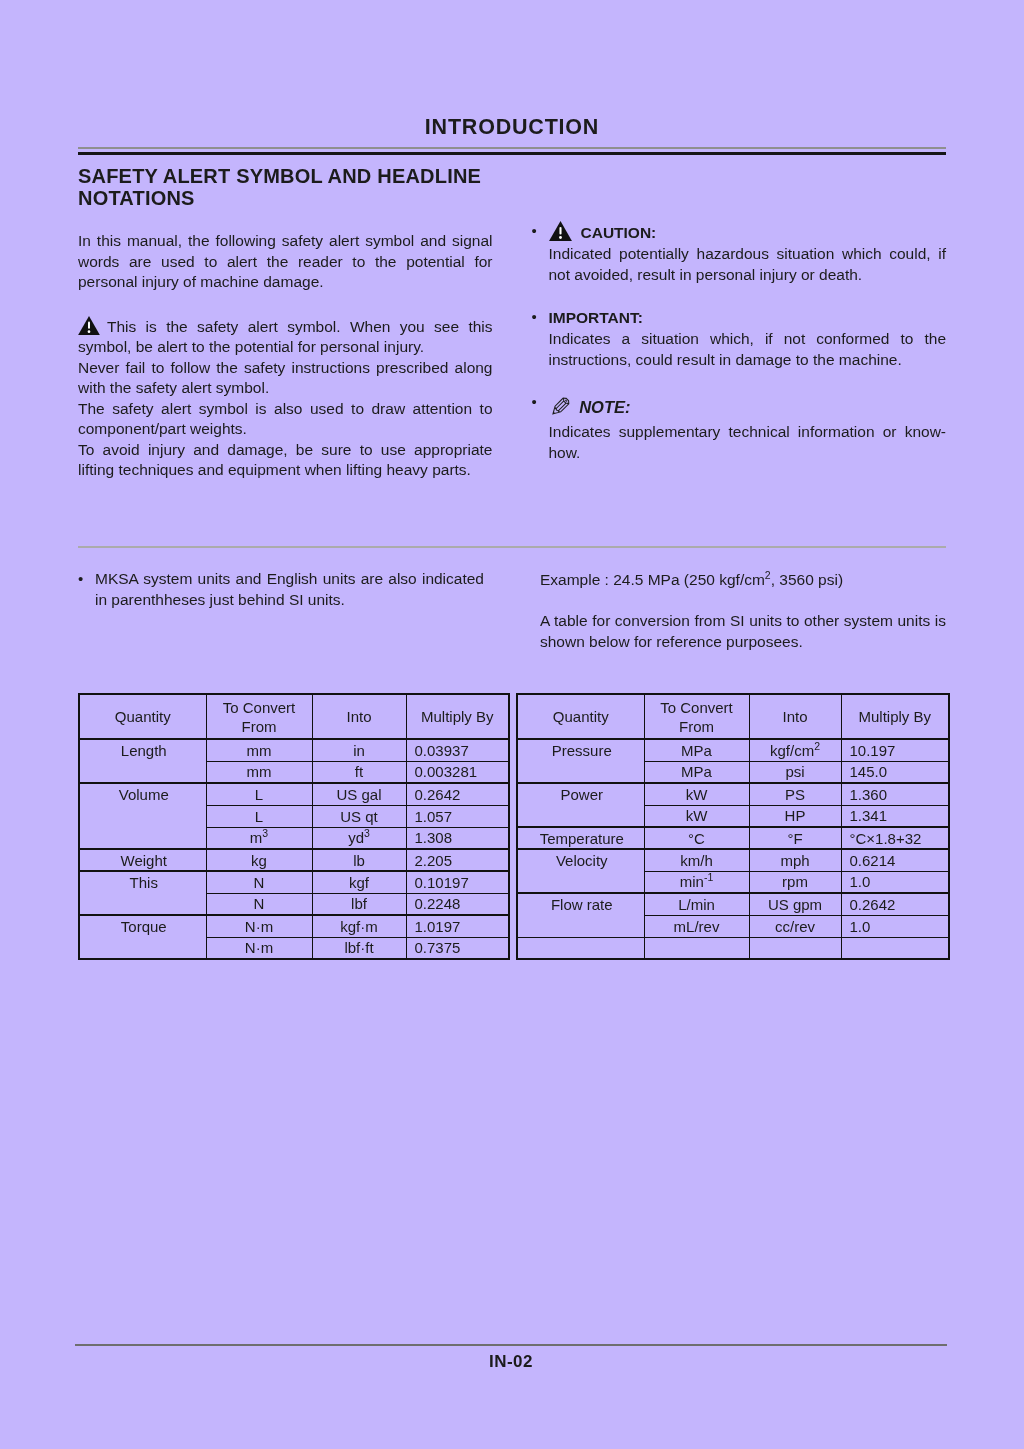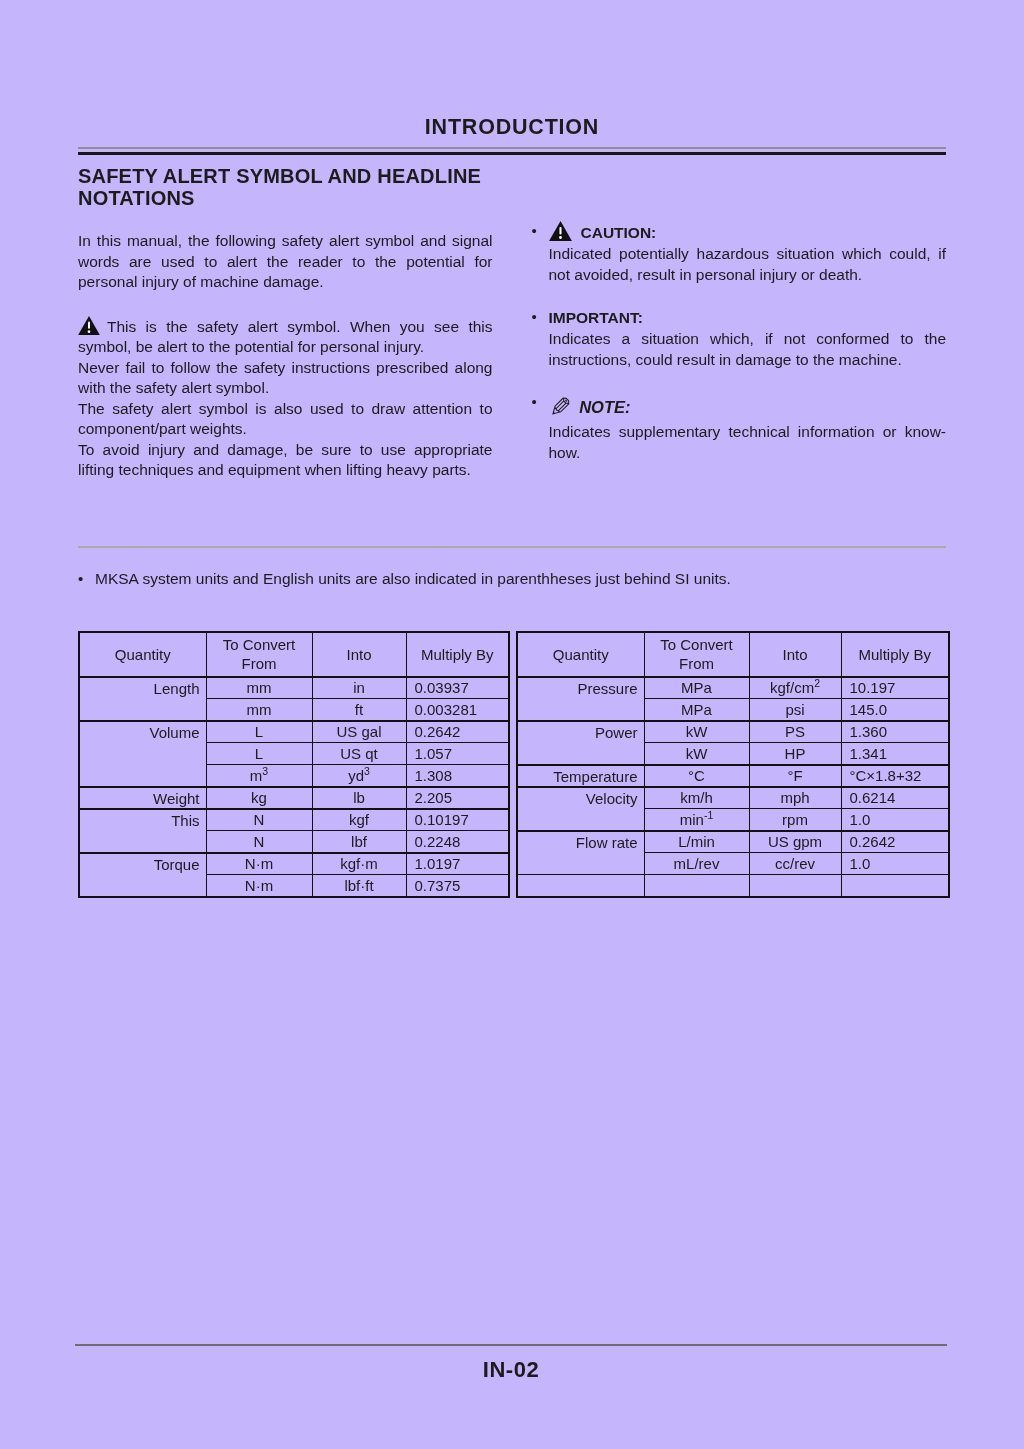--- a/index.html
+++ b/index.html
@@ -84,42 +84,42 @@
   table.conv th, table.conv td { border: 1px solid #111; }
   table.conv thead th {
     font-weight: normal;
     text-align: center;
     height: 45px;
     line-height: 19px;
     border-bottom: 2px solid #111;
     padding: 0 4px;
   }
   table.conv td { height: 22px; line-height: 19px; padding: 0 6px; }
-  table.conv td.qty { text-align: right; vertical-align: top; padding-left: 8px; padding-top: 1px; }
+  table.conv td.qty { text-align: center; vertical-align: top; padding-left: 8px; padding-top: 1px; }
   table.conv td.from, table.conv td.into { text-align: center; }
   table.conv td.mult { text-align: left; padding-left: 8px; }
   table.conv tr.group-start td { border-top: 2px solid #111; }
   table.conv tr.group-start.thin td { border-top: 1px solid #111; }
   sup { font-size: 10.5px; line-height: 0; vertical-align: super; }
 
   .col-q   { width: 127px; }
   .col-f   { width: 106px; }
   .col-i   { width: 94px; }
   .col-m   { width: 103px; }
   .right-table .col-q { width: 127px; }
   .right-table .col-f { width: 105px; }
   .right-table .col-i { width: 92px; }
   .right-table .col-m { width: 108px; }
 
   .footer { position: absolute; left: 75px; right: 77px; top: 1344px; }
   .footer-rule { border-top: 2px solid #6e6e6e; }
   .footer-text {
-    margin-top: 14px;
+    margin-top: 6px;
     text-align: center;
-    font-size: 22px;
+    font-size: 17px;
     font-weight: bold;
     letter-spacing: 0.5px;
   }
 </style>
 </head>
 <body>
 
 <div class="page">
   <div class="content">
 
@@ -179,20 +179,24 @@
     <div class="units-divider"></div>
 
     <div class="cols units-cols">
       <div class="col">
         <div class="bullet-row">
           <div class="bullet">•</div>
           <div class="bullet-body">
             <div class="jtext para-gap">MKSA system units and English units are also indicated in parenthheses just behind SI units.</div>
           </div>
         </div>
+      </div>
+      <div class="col units-right">
+        <div class="units-example">Example : 24.5 MPa (250 kgf/cm<sup>2</sup>, 3560 psi)</div>
+        <div class="units-note jtext">A table for conversion from SI units to other system units is shown below for reference purposees.</div>
       </div>
     </div>
 
     <div class="tables-wrap">
       <table class="conv left-table">
         <colgroup>
             <col class="col-q">
             <col class="col-f">
             <col class="col-i">
             <col class="col-m">

